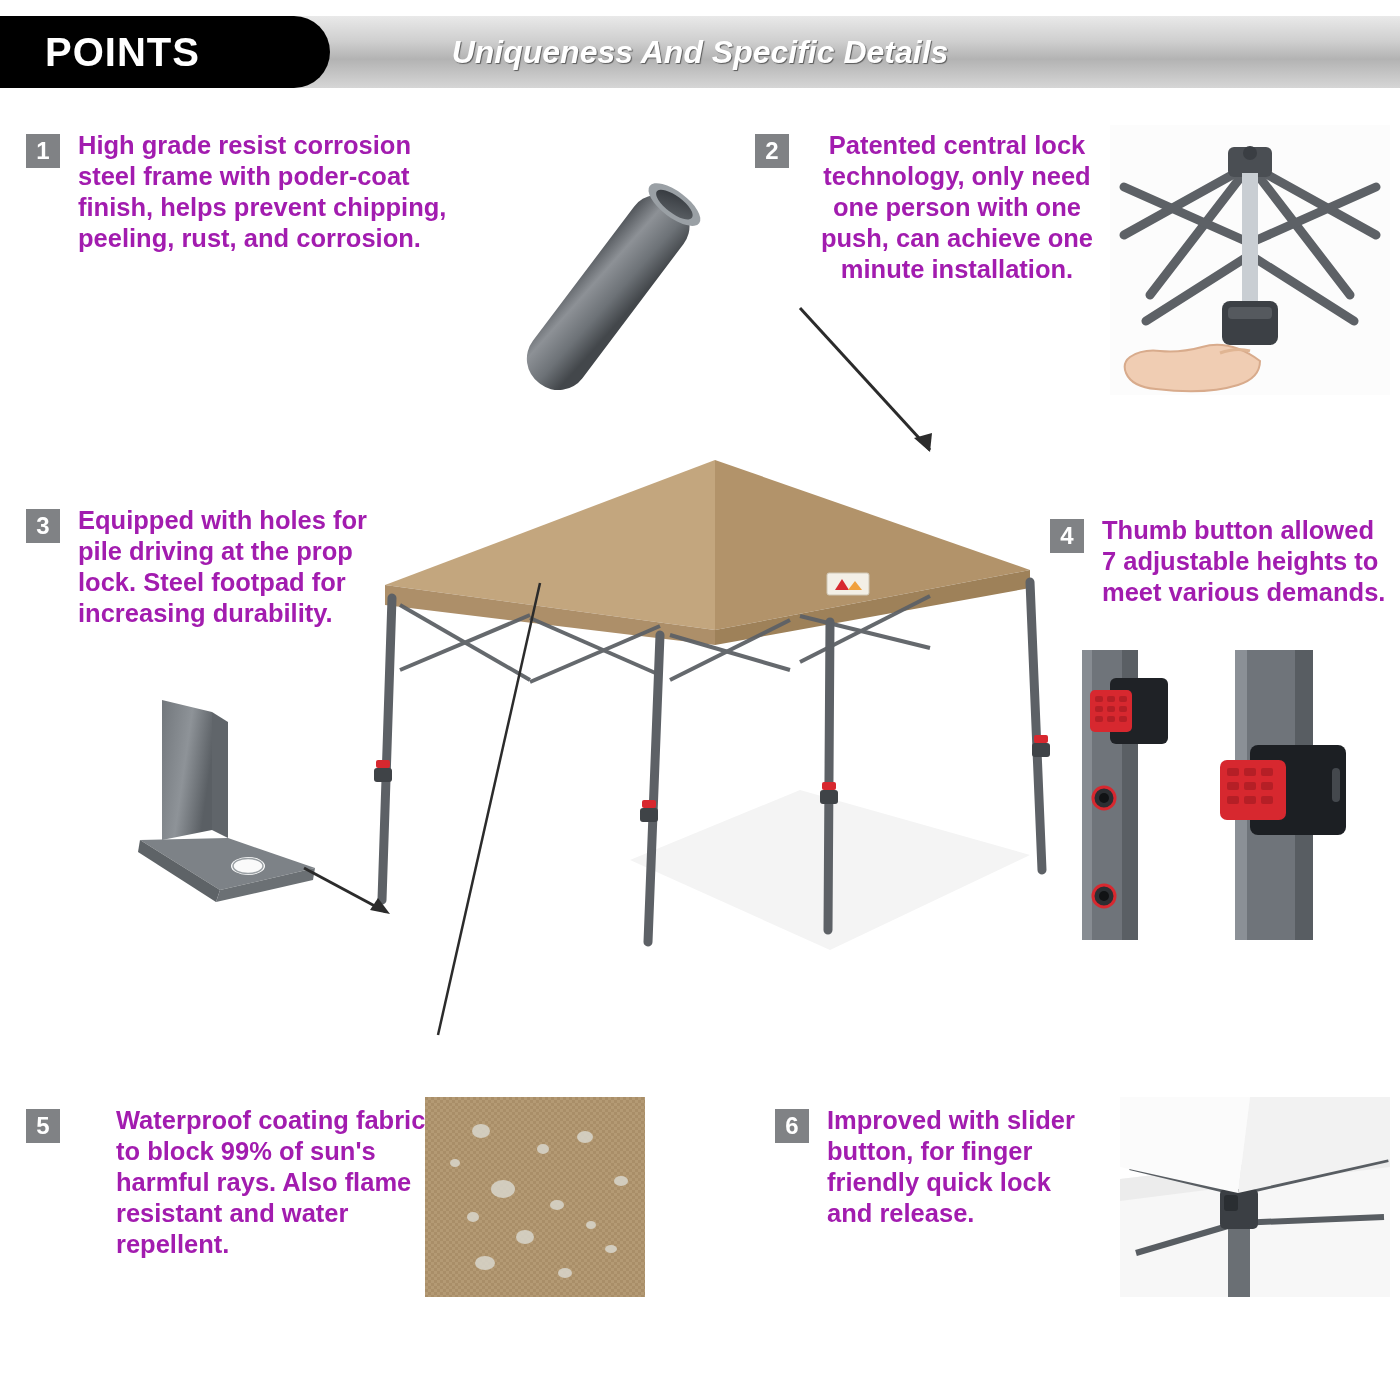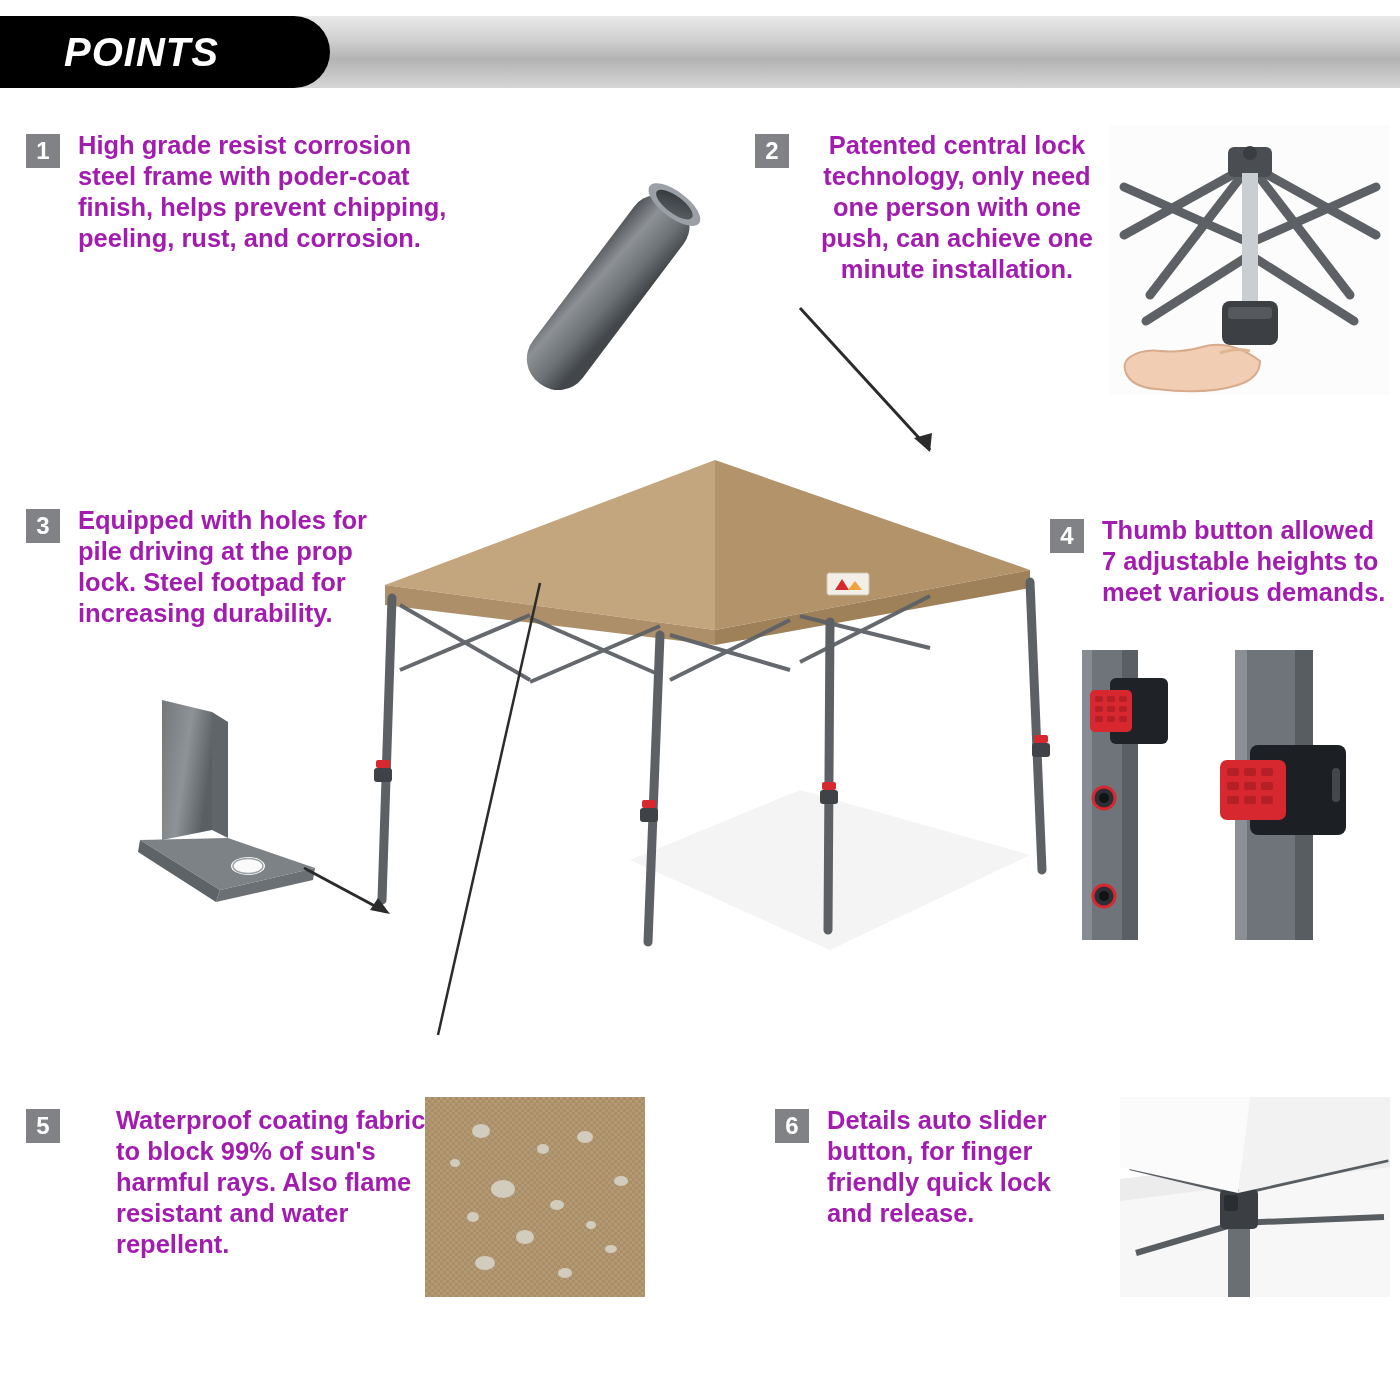--- a/index.html
+++ b/index.html
@@ -33,26 +33,25 @@
     left: -30px;
     top: 0;
     width: 360px;
     height: 72px;
     background: #000000;
     border-radius: 0 40px 40px 0;
     transform: skewX(0deg);
   }
   .header-tab-label {
     position: absolute;
-    left: 64px;
+    left: 45px;
     top: 14px;
     color: #ffffff;
     font-size: 40px;
     font-weight: bold;
-    font-style: italic;
     letter-spacing: 1px;
   }
   .header-title {
     position: absolute;
     left: 0;
     top: 18px;
     width: 1400px;
     text-align: center;
     color: #ffffff;
     font-size: 32px;
@@ -136,20 +135,21 @@
   .arrow { position: absolute; }
 </style>
 </head>
 <body>
 
 <div id="page">
 
   <div class="header">
     <div class="header-tab"></div>
     <div class="header-tab-label">POINTS</div>
+    <div class="header-title">Uniqueness And Specific Details</div>
   </div>
 
   <div class="point" style="left:26px; top:130px; width:440px;">
     <div class="point-num">1</div>
     <div class="point-text" style="width:385px;">High grade resist corrosion steel frame with poder-coat finish, helps prevent chipping, peeling, rust, and corrosion.</div>
   </div>
 
   <div class="photo pole-img">
     <svg width="260" height="250" viewBox="0 0 260 250">
       <defs>
@@ -374,21 +374,21 @@
         <ellipse cx="140" cy="176" rx="7" ry="5"></ellipse>
         <ellipse cx="186" cy="152" rx="6" ry="4"></ellipse>
         <ellipse cx="30" cy="66" rx="5" ry="4"></ellipse>
         <ellipse cx="196" cy="84" rx="7" ry="5"></ellipse>
       </g>
     </svg>
   </div>
 
   <div class="point" style="left:775px; top:1105px; width:320px;">
     <div class="point-num">6</div>
-    <div class="point-text" style="width:270px;">Details auto slider button, for finger friendly quick lock and release.</div>
+    <div class="point-text" style="width:270px;">Improved with slider button, for finger friendly quick lock and release.</div>
   </div>
 
   <div class="photo slider-photo">
     <svg width="270" height="200" viewBox="0 0 270 200">
       <rect width="270" height="200" fill="#f7f7f7"></rect>
       <polygon points="0,0 270,0 270,50 0,82" fill="#ffffff"></polygon>
       <polygon points="0,82 270,50 270,70 0,104" fill="#ececec"></polygon>
 
       <g stroke="#585d62" stroke-width="6" fill="none">
         <line x1="118" y1="96" x2="10" y2="70"></line>

